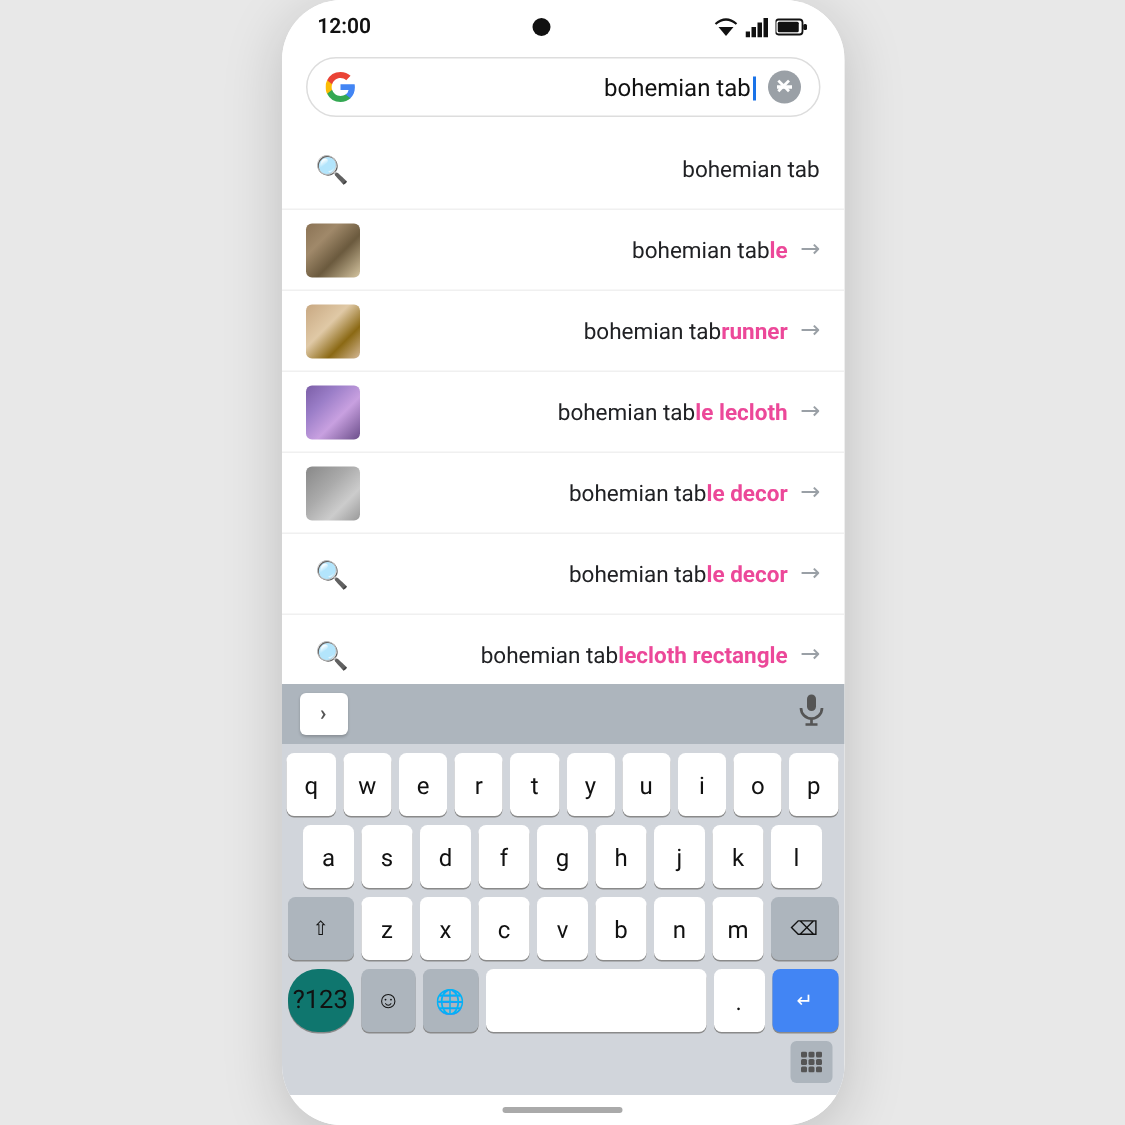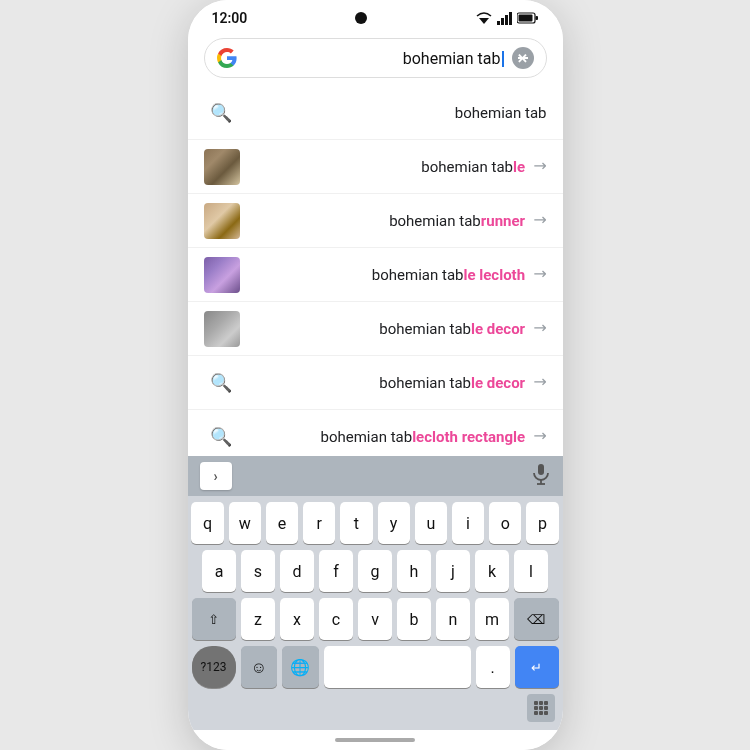--- a/index.html
+++ b/index.html
@@ -258,22 +258,22 @@
       min-width: 44px;
       max-width: 54px;
       border-radius: 5px;
     }
     .key-backspace {
       background: #adb5bd;
       min-width: 44px;
       max-width: 54px;
     }
     .key-numbers {
-      background: #737373;
-      font-size: 12px;
+      background: #0f766e;
+      font-size: 17px;
       min-width: 44px;
       max-width: 54px;
       border-radius: 20px;
     }
     .key-emoji, .key-globe {
       background: #adb5bd;
       min-width: 34px;
       max-width: 44px;
       font-size: 16px;
     }

